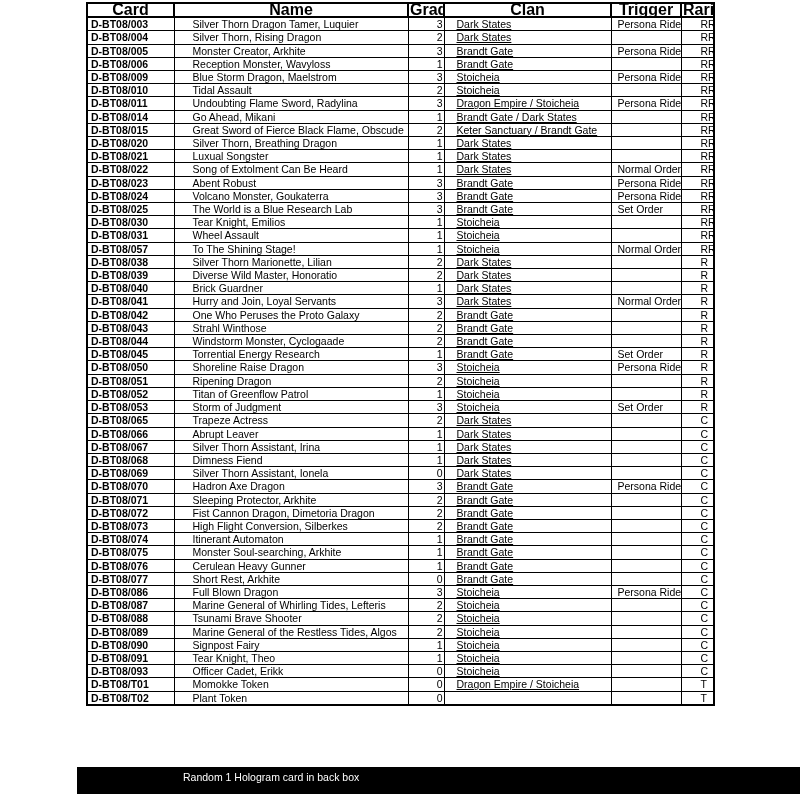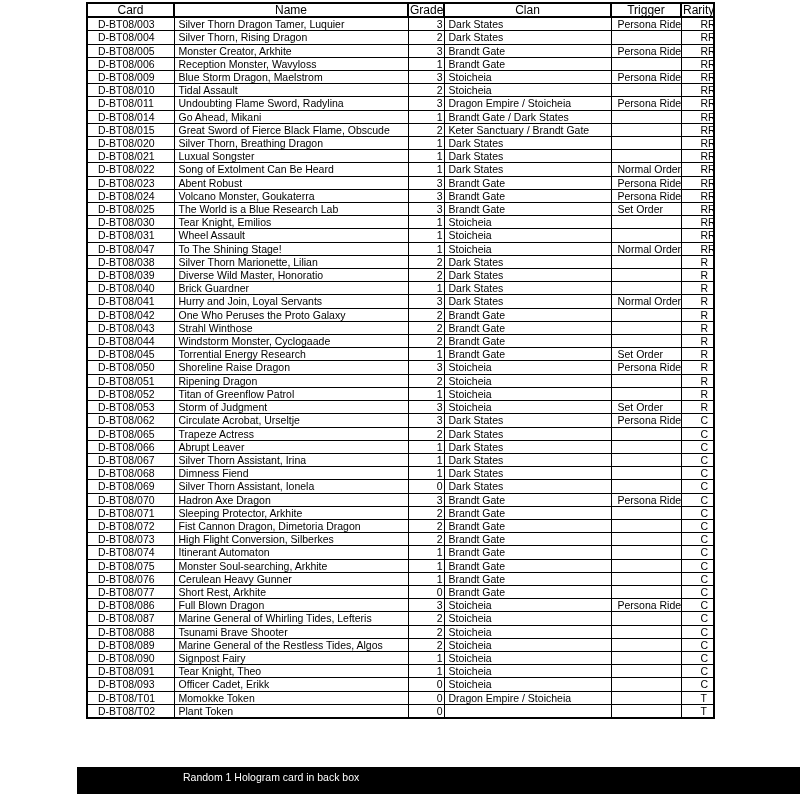--- a/index.html
+++ b/index.html
@@ -31,28 +31,28 @@
   th, td {
     height: 12.4px;
     line-height: 12.2px;
     font-size: 10.5px;
     color: #000000;
     white-space: nowrap;
     overflow: hidden;
     padding: 0 1px;
   }
   th {
-    font-weight: normal;
+    font-weight: bold;
     text-align: center;
-    font-size: 12px;
-  }
-  td.col-card   { padding-left: 10px; }
-  td.col-name   { padding-left: 4px; }
+    font-size: 16px;
+  }
+  td.col-card   { padding-left: 3px; font-weight: bold; }
+  td.col-name   { padding-left: 18px; }
   td.col-grade  { text-align: right; padding-right: 1px; }
-  td.col-clan   { padding-left: 4px; }
+  td.col-clan   { padding-left: 12px; text-decoration: underline; }
   td.col-trigger{ padding-left: 6px; }
   td.col-rarity { padding-left: 19px; }
   .footer-bar {
     position: absolute;
     left: 77px; top: 767px;
     width: 764px; height: 27px;
     background: #000000;
   }
   .footer-note {
     display: inline-block;
@@ -219,21 +219,21 @@
         </tr>
         <tr>
           <td class="col-card">D-BT08/031</td>
           <td class="col-name">Wheel Assault</td>
           <td class="col-grade">1</td>
           <td class="col-clan">Stoicheia</td>
           <td class="col-trigger"></td>
           <td class="col-rarity">RR</td>
         </tr>
         <tr>
-          <td class="col-card">D-BT08/047</td>
+          <td class="col-card">D-BT08/057</td>
           <td class="col-name">To The Shining Stage!</td>
           <td class="col-grade">1</td>
           <td class="col-clan">Stoicheia</td>
           <td class="col-trigger">Normal Order</td>
           <td class="col-rarity">RR</td>
         </tr>
         <tr>
           <td class="col-card">D-BT08/038</td>
           <td class="col-name">Silver Thorn Marionette, Lilian</td>
           <td class="col-grade">2</td>
@@ -321,28 +321,20 @@
           <td class="col-trigger"></td>
           <td class="col-rarity">R</td>
         </tr>
         <tr>
           <td class="col-card">D-BT08/053</td>
           <td class="col-name">Storm of Judgment</td>
           <td class="col-grade">3</td>
           <td class="col-clan">Stoicheia</td>
           <td class="col-trigger">Set Order</td>
           <td class="col-rarity">R</td>
-        </tr>
-        <tr>
-          <td class="col-card">D-BT08/062</td>
-          <td class="col-name">Circulate Acrobat, Urseltje</td>
-          <td class="col-grade">3</td>
-          <td class="col-clan">Dark States</td>
-          <td class="col-trigger">Persona Ride</td>
-          <td class="col-rarity">C</td>
         </tr>
         <tr>
           <td class="col-card">D-BT08/065</td>
           <td class="col-name">Trapeze Actress</td>
           <td class="col-grade">2</td>
           <td class="col-clan">Dark States</td>
           <td class="col-trigger"></td>
           <td class="col-rarity">C</td>
         </tr>
         <tr>

